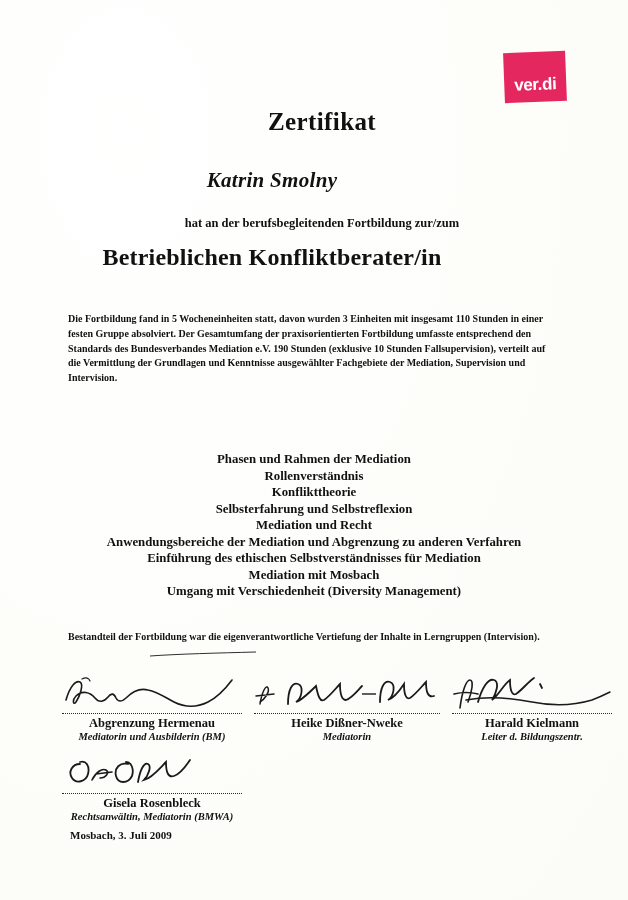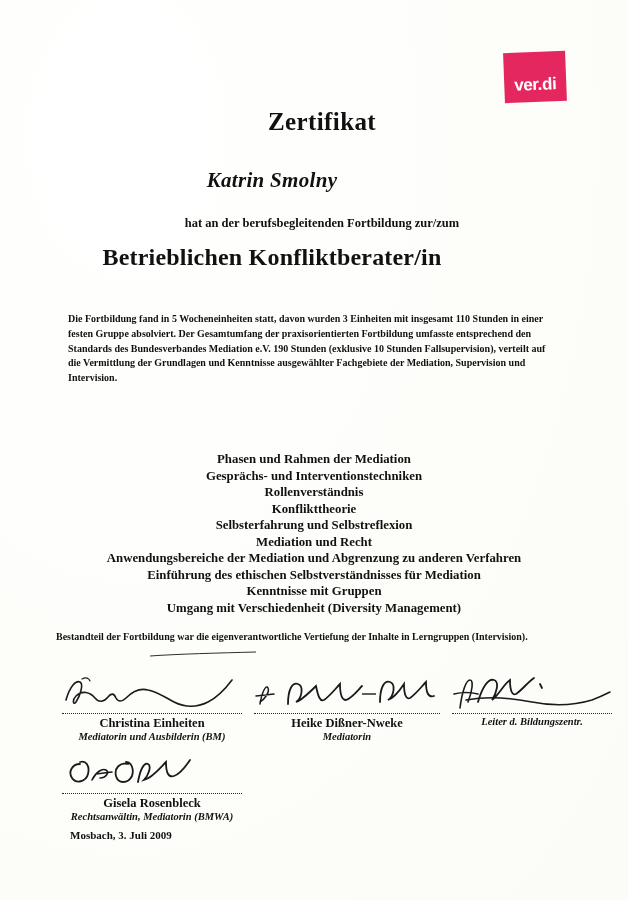--- a/index.html
+++ b/index.html
@@ -107,21 +107,21 @@
     left: 68px;
     width: 492px;
   }
   .para-intro {
     top: 421px;
     left: 70px;
     width: 500px;
   }
   .para-closing {
     top: 630px;
-    left: 56px;
+    left: 68px;
     width: 500px;
   }
 
   
   .contents {
     position: absolute;
     top: 451px;
     left: 0;
     width: 628px;
     text-align: center;
@@ -217,48 +217,47 @@
 
   <div class="title">Zertifikat</div>
   <div class="recipient">Katrin Smolny</div>
   <div class="sub-line sub-1">hat an der berufsbegleitenden Fortbildung zur/zum</div>
   <div class="course">Betrieblichen Konfliktberater/in</div>
 
   <div class="para para-main">Die Fortbildung fand in 5 Wocheneinheiten statt, davon wurden 3 Einheiten mit insgesamt 110 Stunden in einer festen Gruppe absolviert. Der Gesamtumfang der praxisorientierten Fortbildung umfasste entsprechend den Standards des Bundesverbandes Mediation e.V. 190 Stunden (exklusive 10 Stunden Fallsupervision), verteilt auf die Vermittlung der Grundlagen und Kenntnisse ausgewählter Fachgebiete der Mediation, Supervision und Intervision.</div>
 
   <div class="contents">
     <div class="item">Phasen und Rahmen der Mediation</div>
-    <div class="item">Gesprächs- und Interventionstechniken</div>
     <div class="item">Rollenverständnis</div>
     <div class="item">Konflikttheorie</div>
     <div class="item">Selbsterfahrung und Selbstreflexion</div>
     <div class="item">Mediation und Recht</div>
     <div class="item">Anwendungsbereiche der Mediation und Abgrenzung zu anderen Verfahren</div>
     <div class="item">Einführung des ethischen Selbstverständnisses für Mediation</div>
-    <div class="item">Kenntnisse mit Gruppen</div>
+    <div class="item">Mediation mit Mosbach</div>
     <div class="item">Umgang mit Verschiedenheit (Diversity Management)</div>
   </div>
 
   <div class="para para-closing">Bestandteil der Fortbildung war die eigenverantwortliche Vertiefung der Inhalte in Lerngruppen (Intervision).</div>
 
   <svg class="strike-stroke" viewBox="0 0 110 8">
     <path d="M2,5 C30,3 70,2 108,1" stroke="#2f2f2f" stroke-width="1" fill="none"></path>
   </svg>
 
   <div class="sig-row-1">
 
     <div class="sig sig-1">
       <div class="sig-ink">
         <svg width="180" height="40" viewBox="0 0 180 40">
           <path d="M4,26 C8,12 14,6 18,8 C22,10 18,22 14,28 C11,32 10,26 14,22 C20,16 28,18 33,24 C37,29 42,28 46,23 C49,19 52,19 54,24 C56,28 60,28 64,24 C70,18 78,14 86,16 C96,18 104,24 112,28 C122,33 134,34 146,28 C156,23 164,14 170,6" stroke="#1a1a1a" stroke-width="1.6" fill="none" stroke-linecap="round"></path>
           <path d="M20,5 C24,3 27,4 28,7" stroke="#1a1a1a" stroke-width="1.2" fill="none" stroke-linecap="round"></path>
         </svg>
       </div>
       <div class="sig-line"></div>
-      <div class="sig-name">Christina Einheiten</div>
+      <div class="sig-name">Abgrenzung Hermenau</div>
       <div class="sig-role">Mediatorin und Ausbilderin (BM)</div>
     </div>
 
     <div class="sig sig-2">
       <div class="sig-ink">
         <svg width="186" height="40" viewBox="0 0 186 40">
           <path d="M6,30 C8,18 12,10 14,14 C16,18 10,26 6,28 M2,22 L20,20" stroke="#1a1a1a" stroke-width="1.5" fill="none" stroke-linecap="round"></path>
           <path d="M34,30 C34,16 38,8 44,10 C50,12 48,24 42,28 C48,26 56,18 62,12 C64,22 66,28 70,26 C76,22 82,14 86,10 C86,20 88,26 92,26 C98,24 104,16 108,12" stroke="#1a1a1a" stroke-width="1.8" fill="none" stroke-linecap="round"></path>
           <path d="M108,20 L122,20" stroke="#1a1a1a" stroke-width="1.4" fill="none"></path>
           <path d="M126,28 C126,14 130,6 136,8 C142,10 140,22 134,26 C140,24 146,16 150,10 C150,20 152,26 156,24 C162,20 168,12 172,8 C172,18 174,24 180,22" stroke="#1a1a1a" stroke-width="1.8" fill="none" stroke-linecap="round"></path>
@@ -272,20 +271,21 @@
     <div class="sig sig-3">
       <div class="sig-ink">
         <svg width="160" height="40" viewBox="0 0 160 40">
           <path d="M8,34 C10,18 14,6 18,6 C22,6 20,18 16,28 M2,20 C10,18 18,18 26,20" stroke="#1a1a1a" stroke-width="1.6" fill="none" stroke-linecap="round"></path>
           <path d="M26,28 C30,14 36,4 42,6 C48,8 44,20 40,26 C46,22 52,10 58,6 C58,16 60,22 64,20 C70,16 76,8 82,4" stroke="#1a1a1a" stroke-width="1.8" fill="none" stroke-linecap="round"></path>
           <path d="M88,10 L90,14" stroke="#1a1a1a" stroke-width="1.8" fill="none" stroke-linecap="round"></path>
           <path d="M14,26 C36,22 60,24 80,28 C100,32 120,32 140,26 C148,23 154,20 158,18" stroke="#1a1a1a" stroke-width="1.5" fill="none" stroke-linecap="round"></path>
         </svg>
       </div>
       <div class="sig-line"></div>
+      <div class="sig-name">Harald Kielmann</div>
       <div class="sig-role">Leiter d. Bildungszentr.</div>
     </div>
 
   </div>
 
   <div class="sig-row-2">
 
     <div class="sig sig-4">
       <div class="sig-ink">
         <svg width="180" height="40" viewBox="0 0 180 40">

